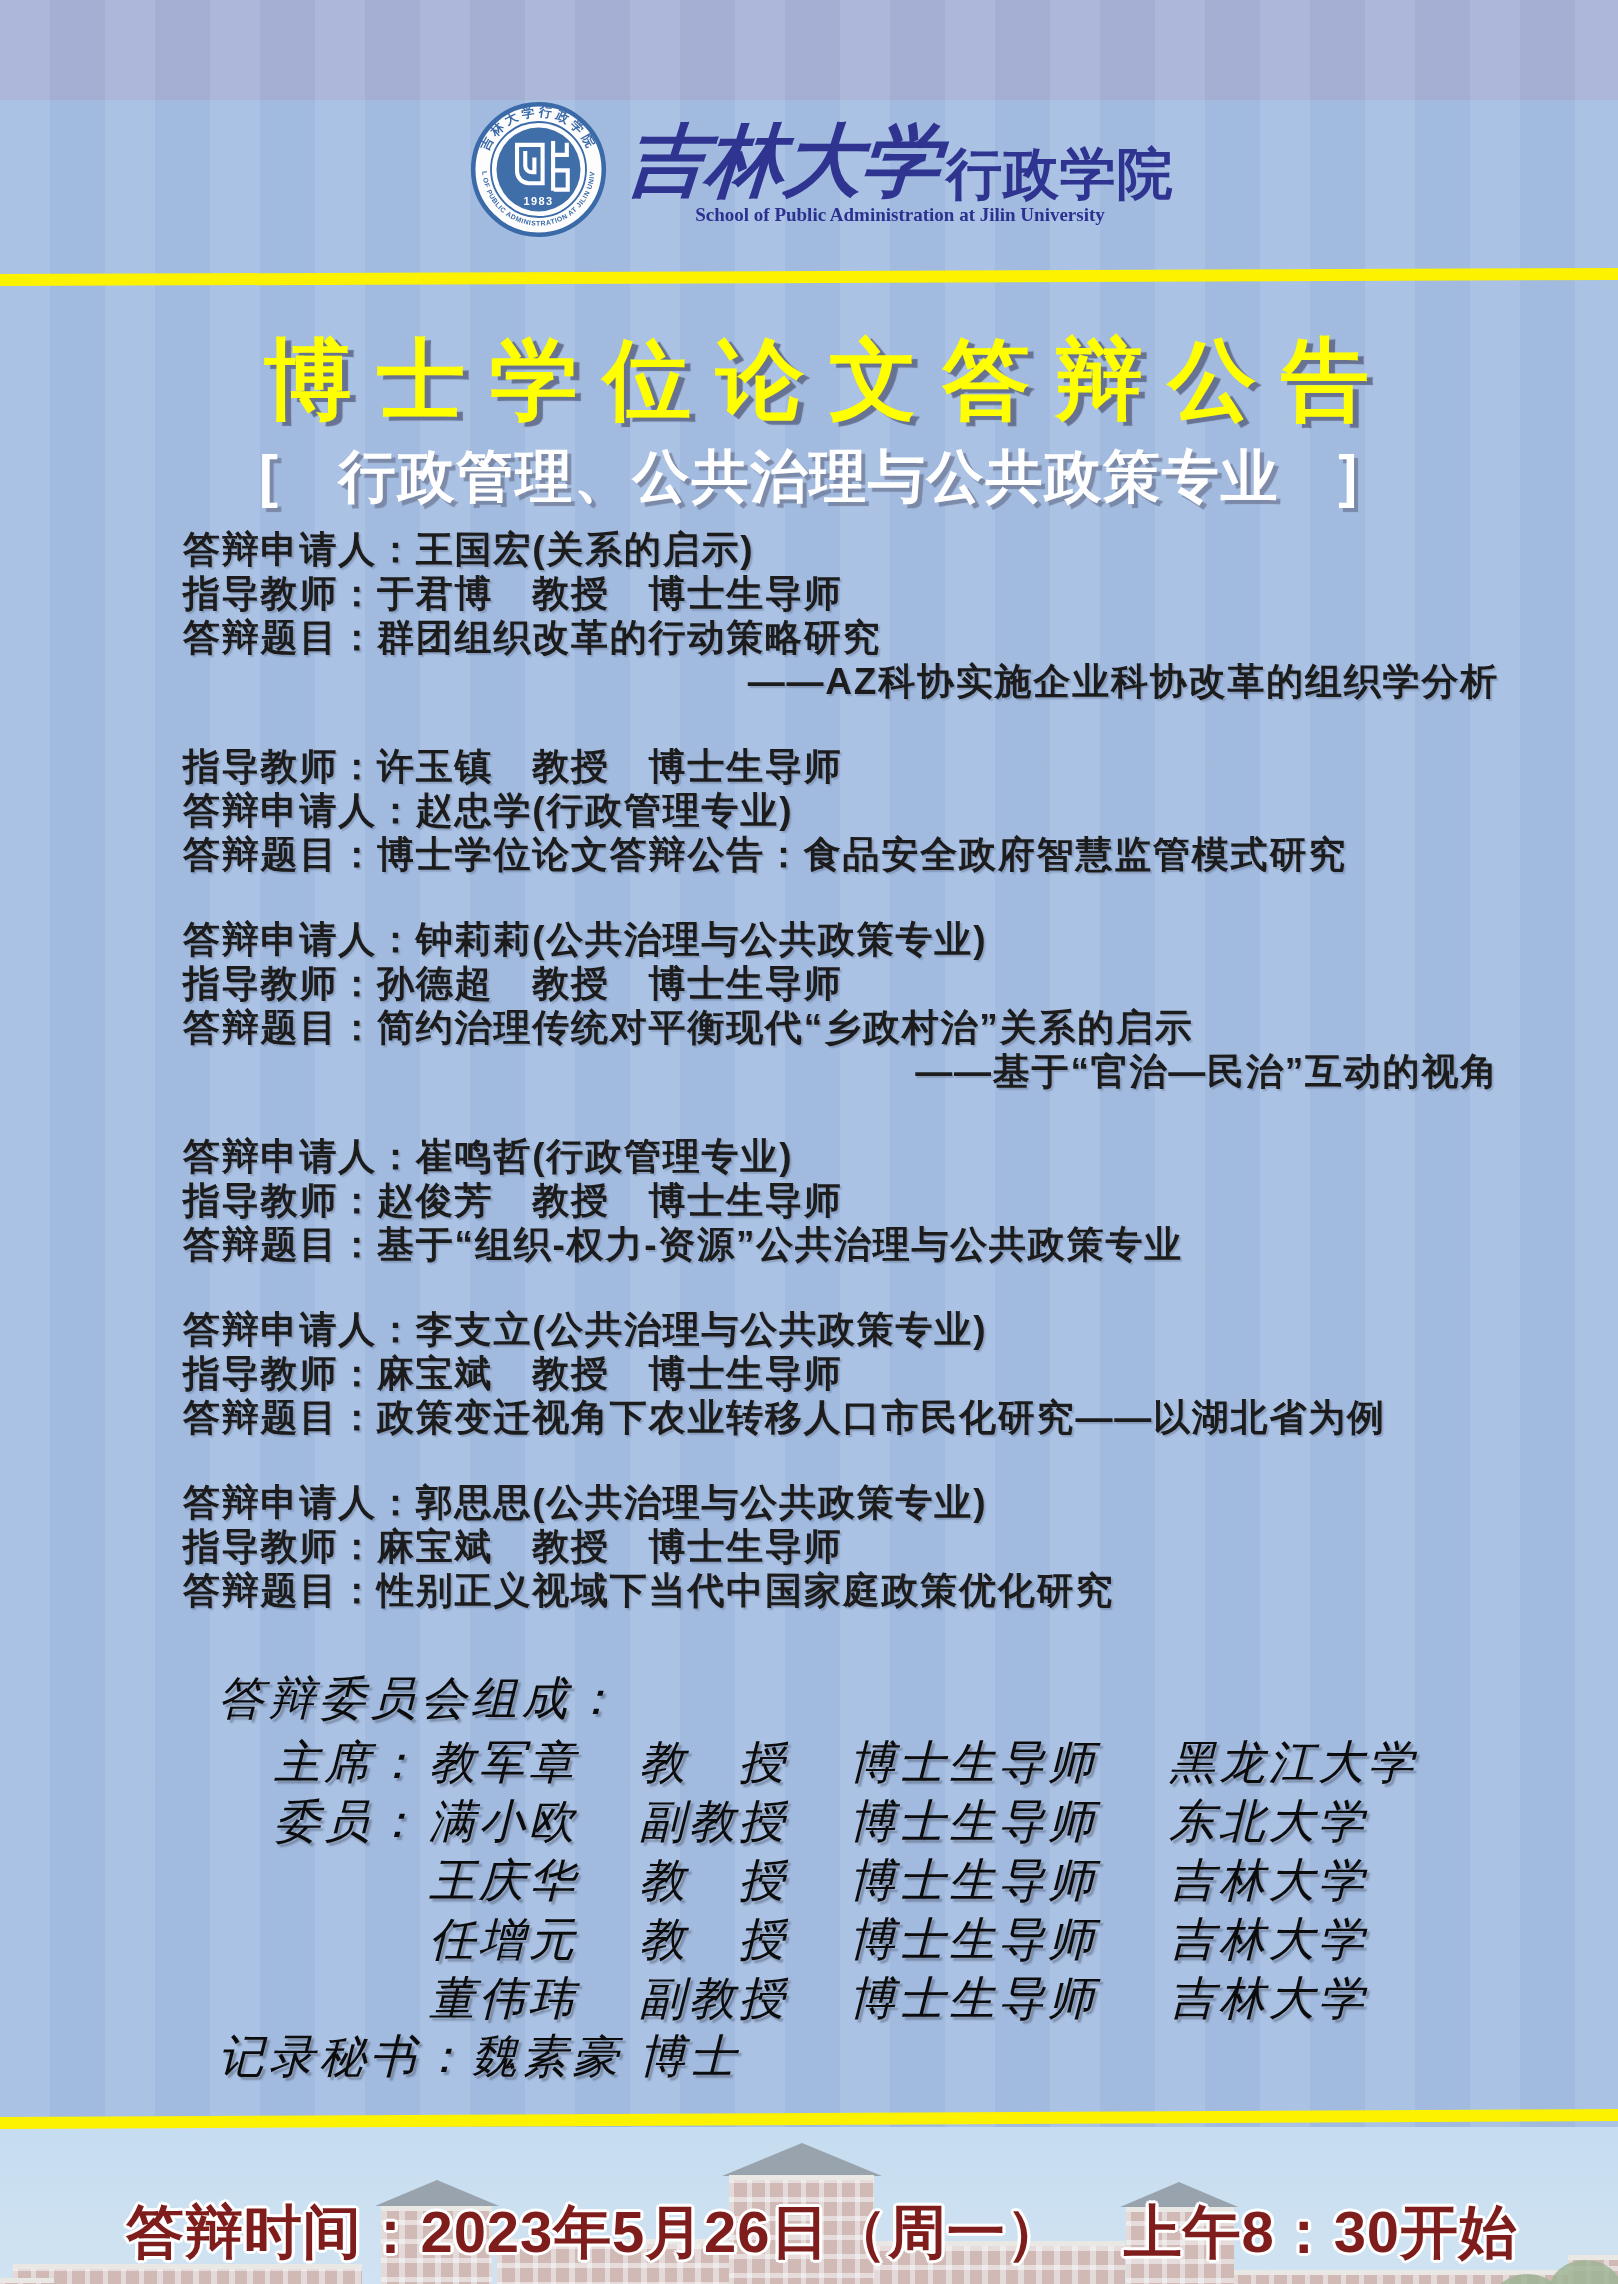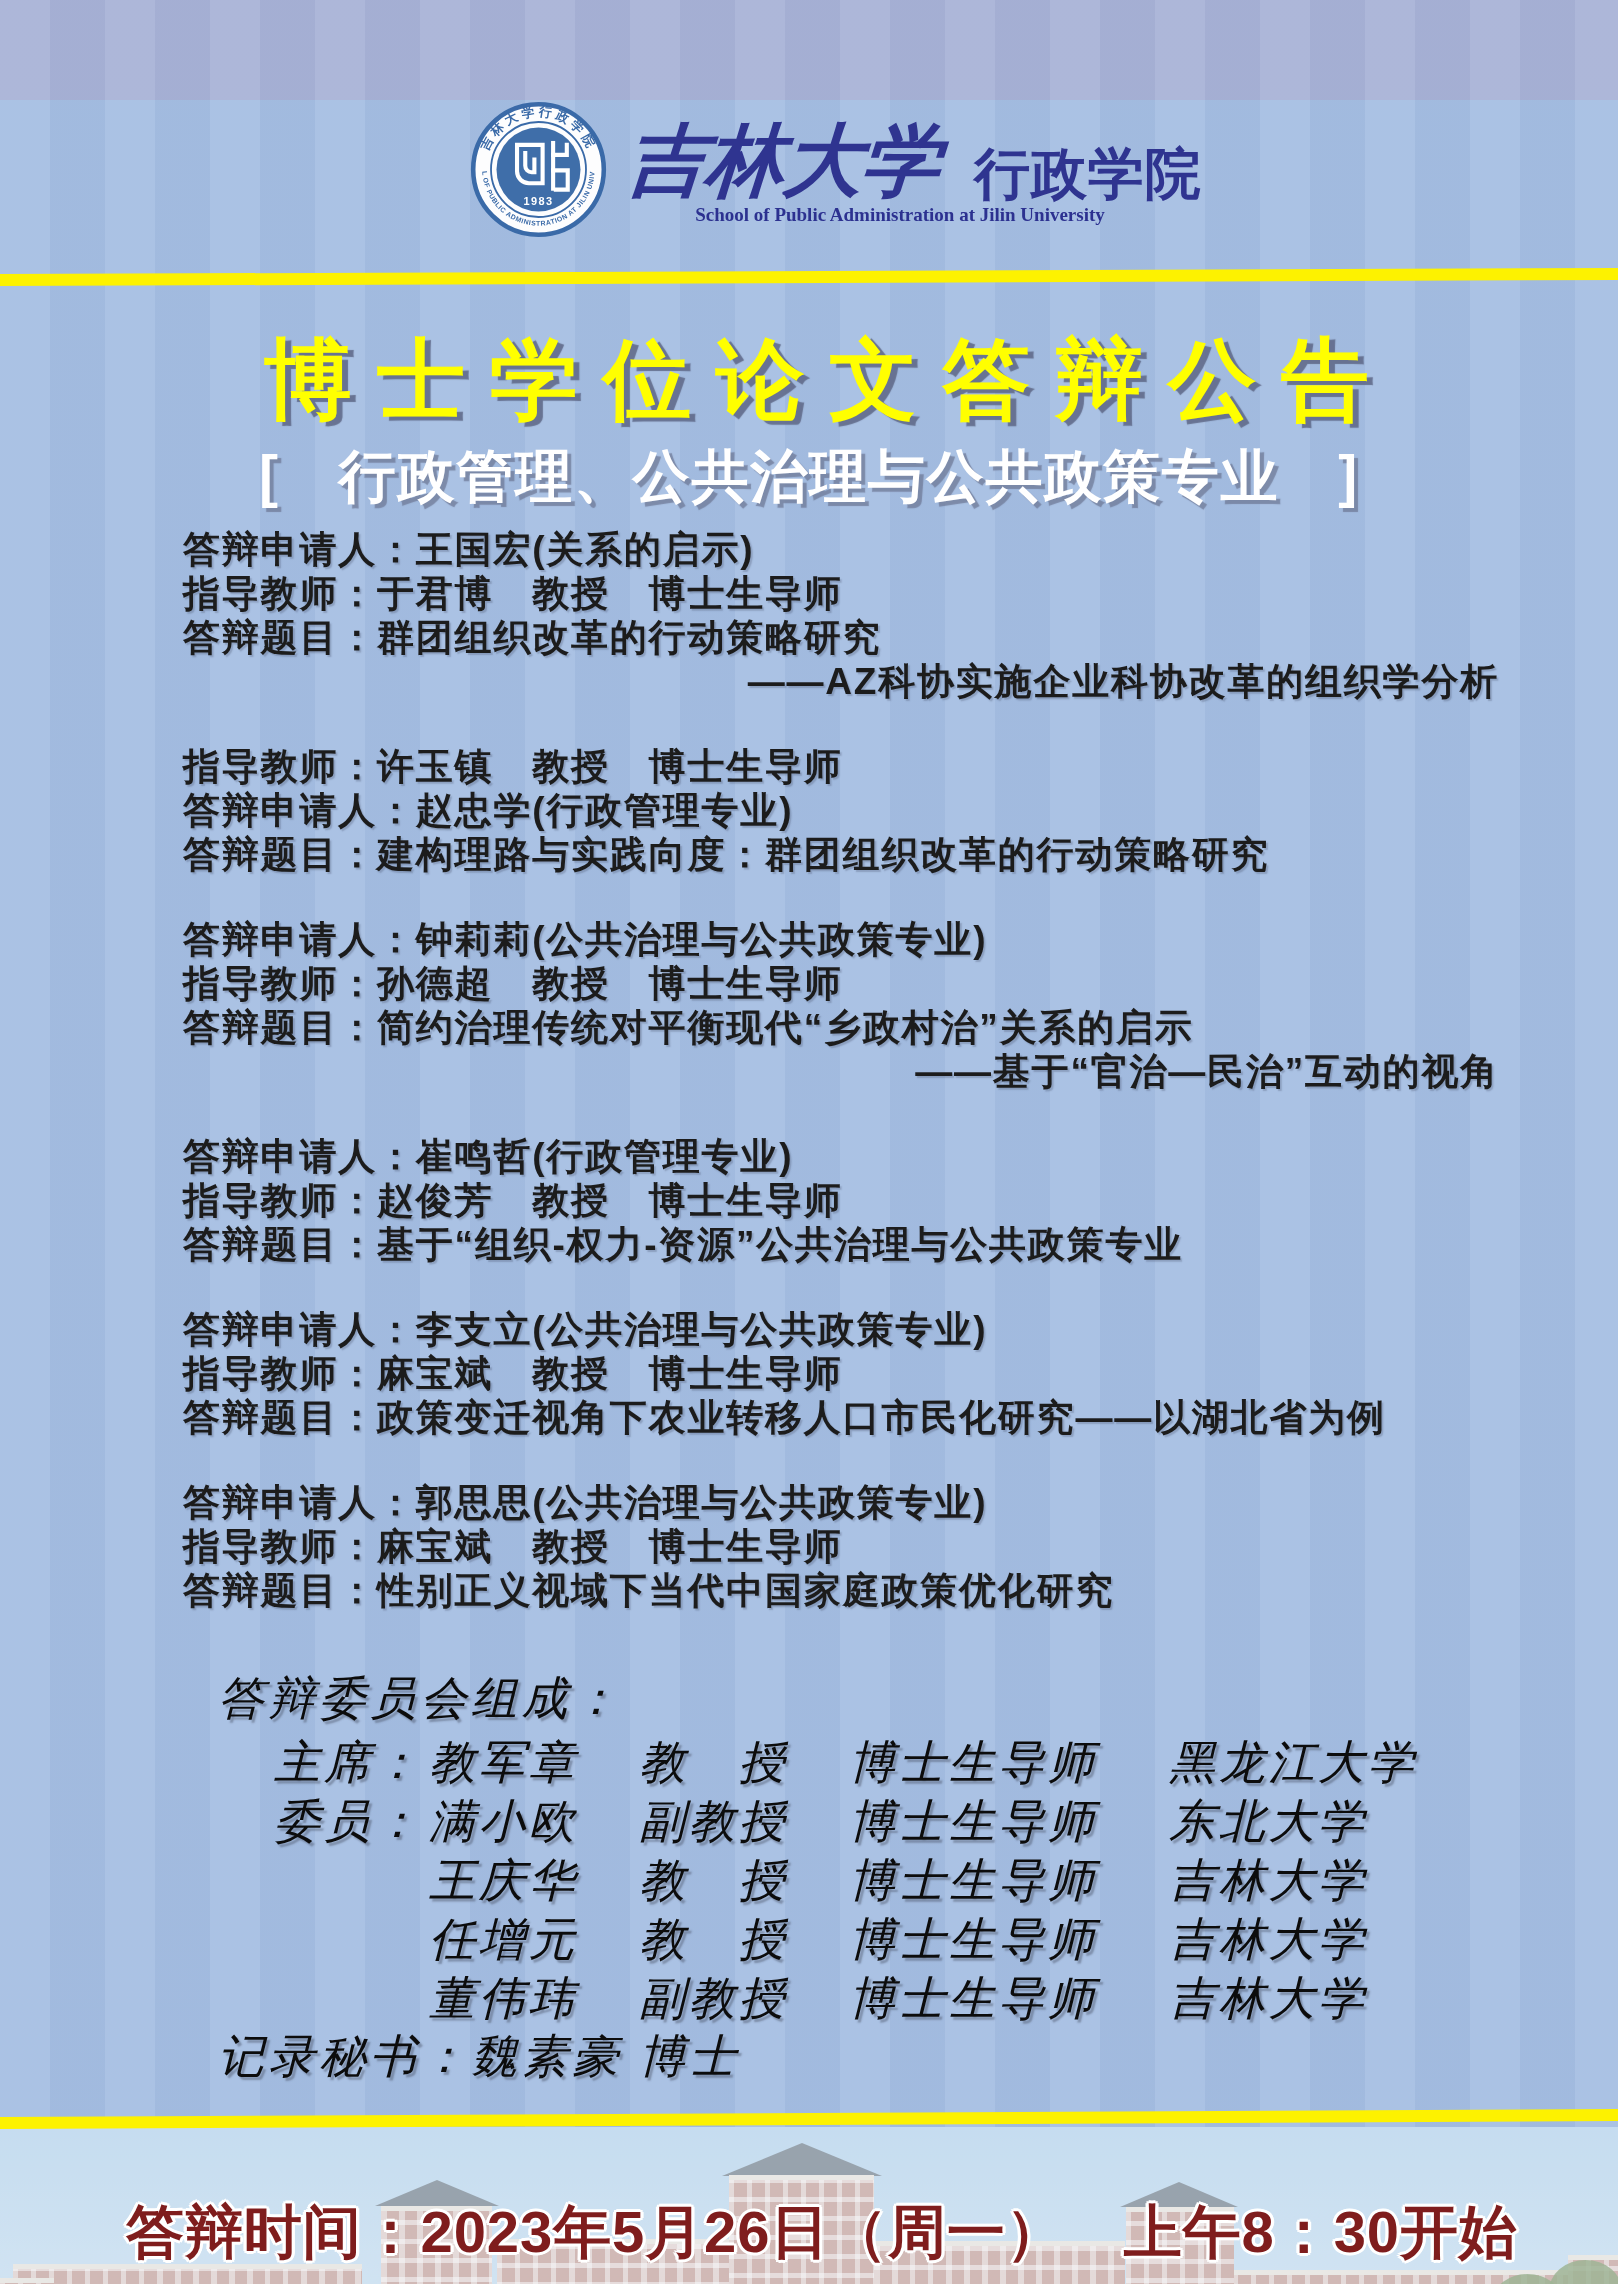--- a/index.html
+++ b/index.html
@@ -18,21 +18,21 @@
   .seal{position:absolute;left:470px;top:101px;width:137px;height:137px;z-index:2;}
   .brand-cn{
     position:absolute;left:627px;top:109px;z-index:2;
     font-family:"Liberation Serif",serif;font-style:italic;font-weight:700;
     font-size:79px;letter-spacing:-0.9px;color:#2f3490;transform:skewX(-4deg);
     white-space:nowrap;
   }
   .brand-school{
     position:absolute;left:946px;top:137px;z-index:2;
     font-family:"Liberation Serif",serif;font-weight:700;
-    font-size:56px;letter-spacing:0.9px;color:#2f3490;white-space:nowrap;margin-left:28px;
+    font-size:56px;letter-spacing:0.9px;color:#2f3490;white-space:nowrap;
   }
   .brand-en{
     position:absolute;left:628px;top:204px;width:544px;z-index:2;
     font-family:"Liberation Serif",serif;font-weight:700;
     font-size:19px;color:#2c3190;text-align:center;white-space:nowrap;
   }
 
   .divider{position:absolute;left:-13.7px;right:-13.7px;height:12px;background:#fdf200;z-index:3;}
   .divider-1{top:271px;transform:rotate(-0.22deg);}
   .divider-2{top:2113px;transform:rotate(-0.28deg);}
@@ -168,21 +168,21 @@
     <div class="defense">
       <div class="d-line"><span>答辩申请人：</span><span>王国宏(关系的启示)</span></div>
       <div class="d-line"><span>指导教师：</span><span>于君博　教授　博士生导师</span></div>
       <div class="d-line"><span>答辩题目：</span><span>群团组织改革的行动策略研究</span></div>
       <div class="d-line cont">——AZ科协实施企业科协改革的组织学分析</div>
     </div>
 
     <div class="defense">
       <div class="d-line"><span>指导教师：</span><span>许玉镇　教授　博士生导师</span></div>
       <div class="d-line"><span>答辩申请人：</span><span>赵忠学(行政管理专业)</span></div>
-      <div class="d-line"><span>答辩题目：</span><span>建构理路与实践向度：群团组织改革的行动策略研究</span></div>
+      <div class="d-line"><span>答辩题目：</span><span>博士学位论文答辩公告：食品安全政府智慧监管模式研究</span></div>
     </div>
 
     <div class="defense">
       <div class="d-line"><span>答辩申请人：</span><span>钟莉莉(公共治理与公共政策专业)</span></div>
       <div class="d-line"><span>指导教师：</span><span>孙德超　教授　博士生导师</span></div>
       <div class="d-line"><span>答辩题目：</span><span>简约治理传统对平衡现代“乡政村治”关系的启示</span></div>
       <div class="d-line cont">——基于“官治—民治”互动的视角</div>
     </div>
 
     <div class="defense">

